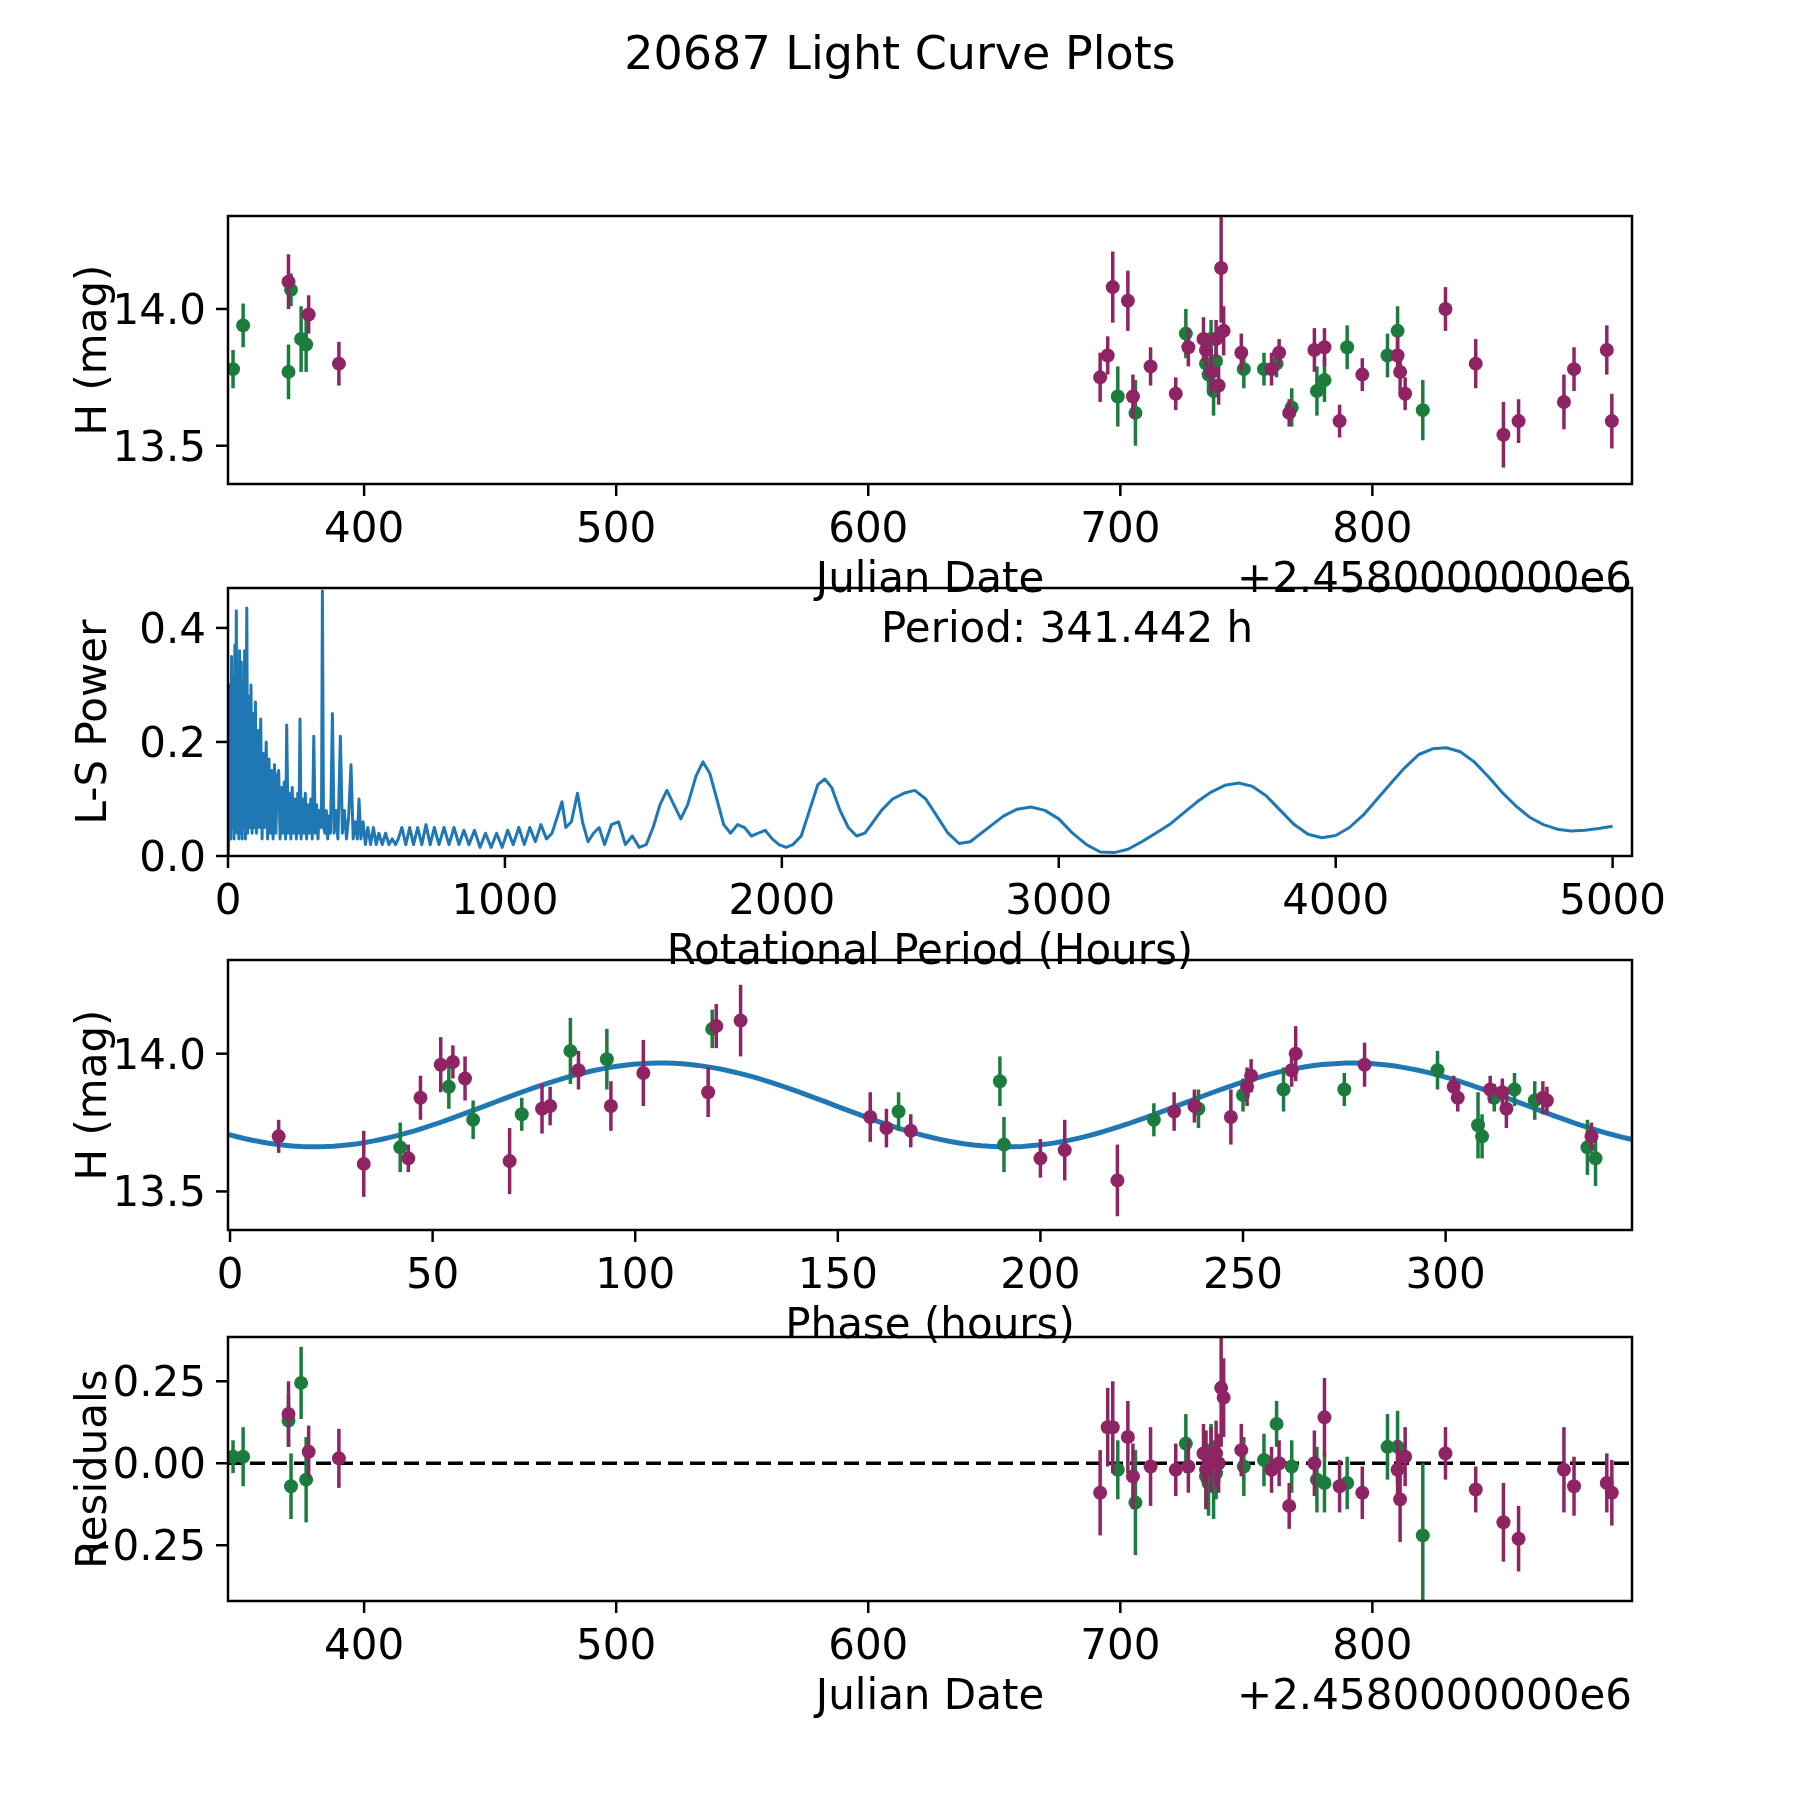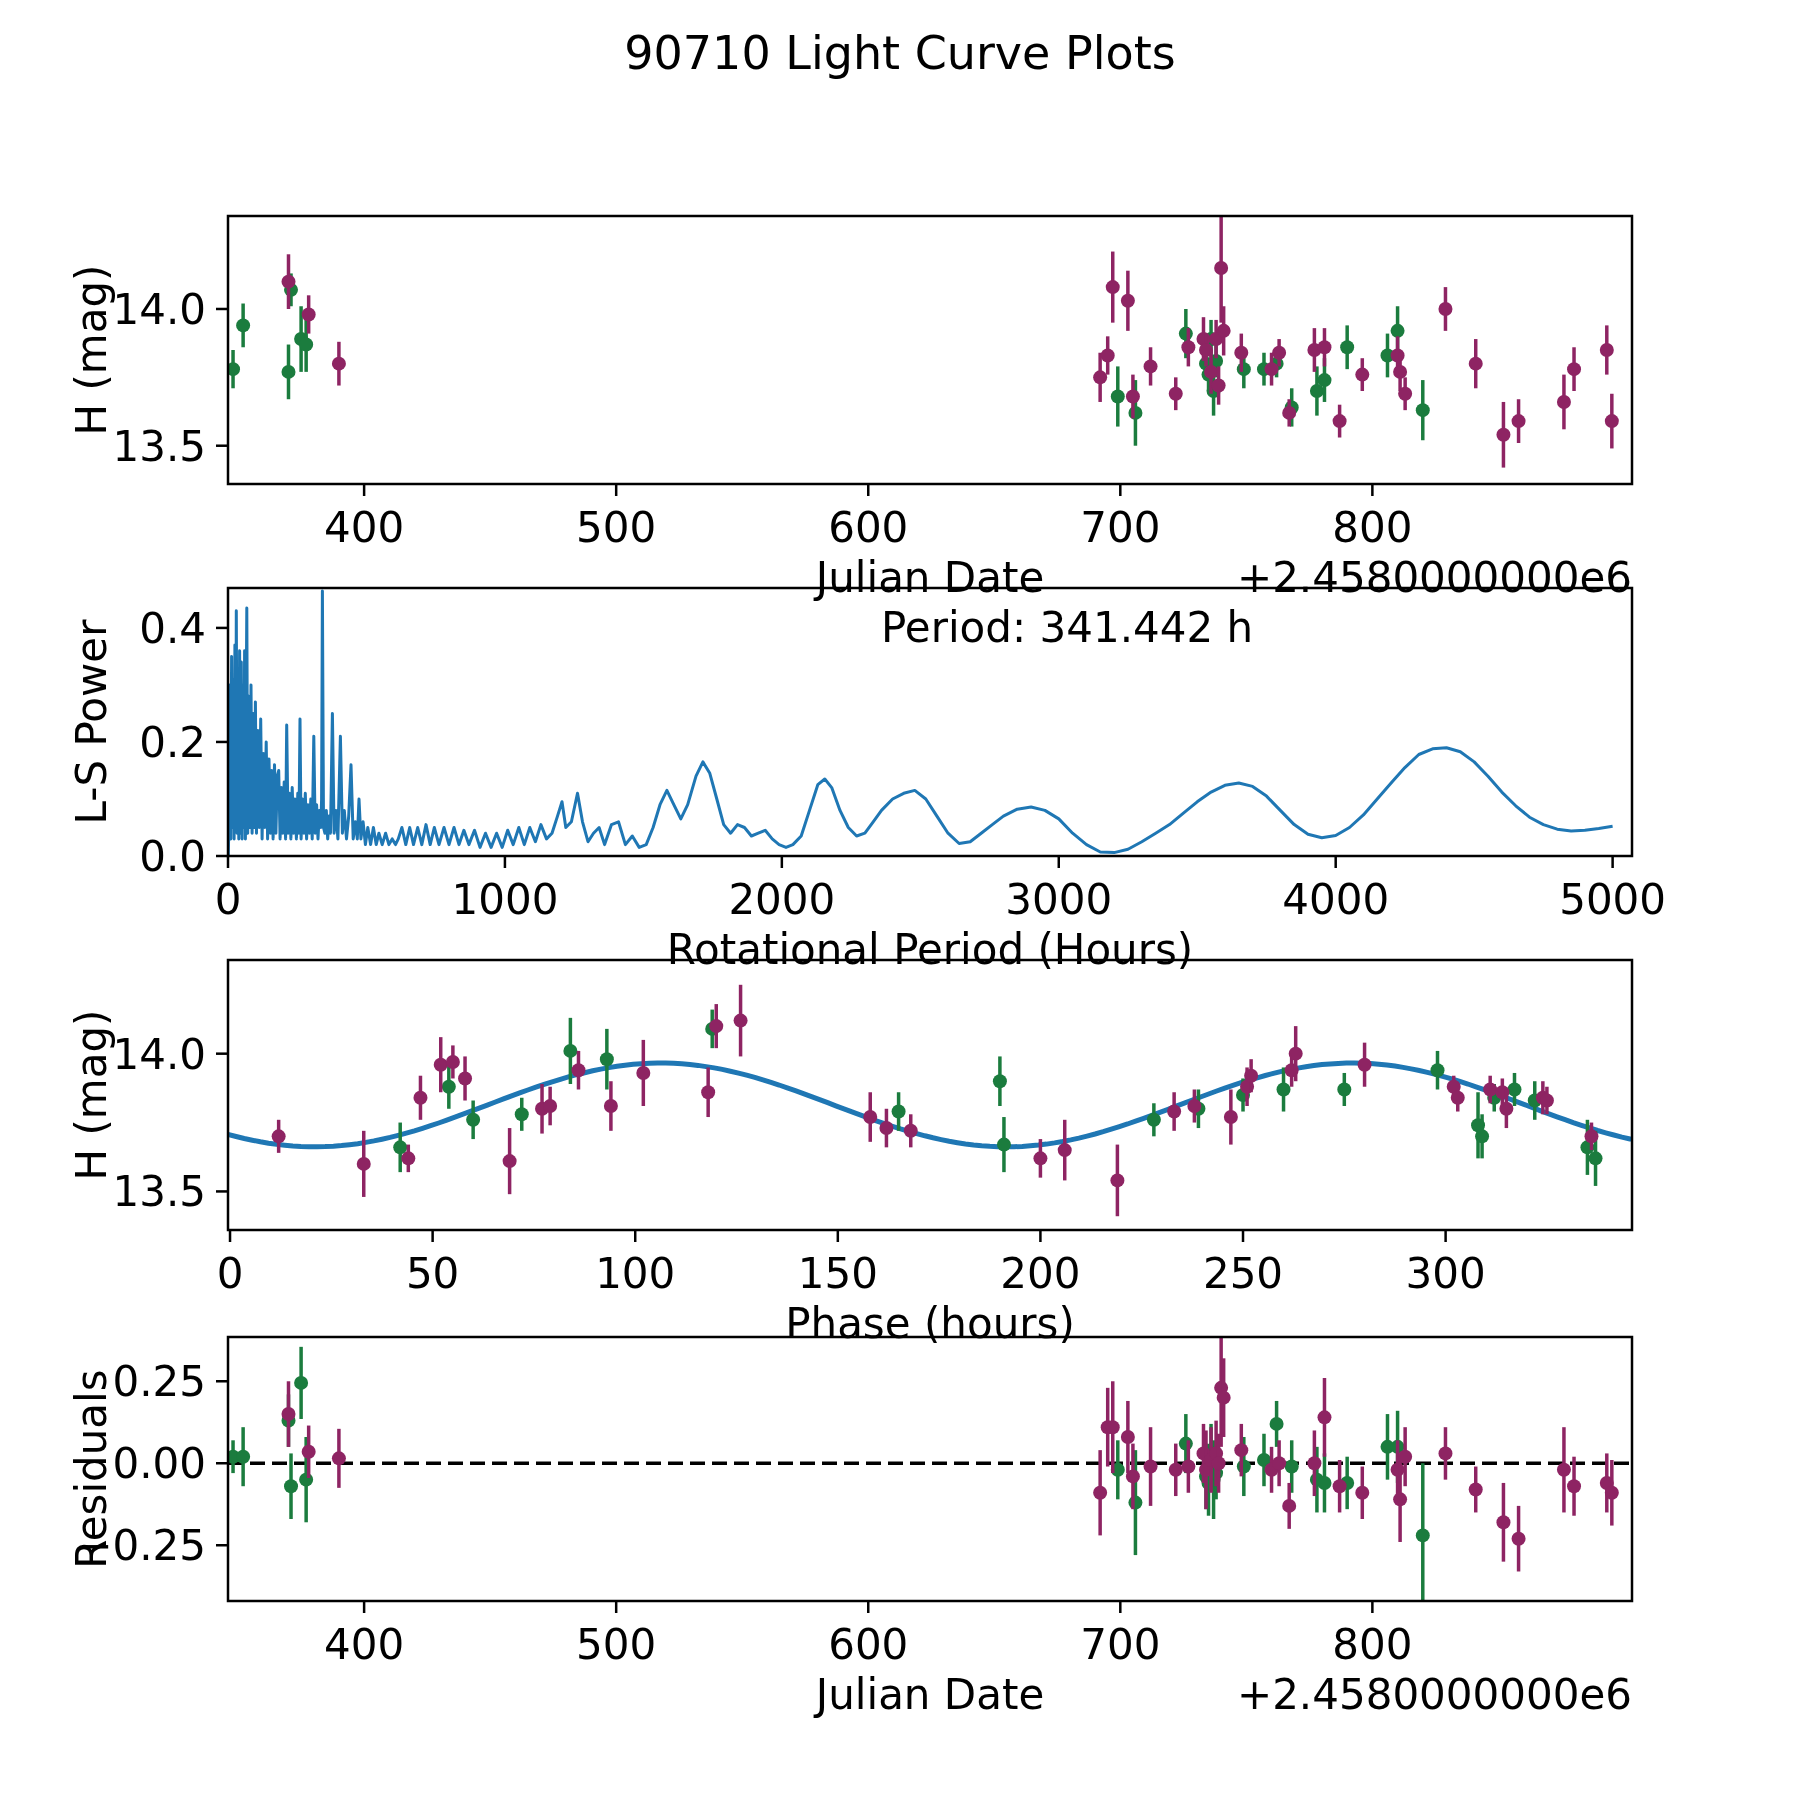--- a/index.html
+++ b/index.html
@@ -15,21 +15,21 @@
     text-align:center;
     font-size:46px;color:#000000;
   }
   svg{position:absolute;top:0;left:0;}
   text{font-family:"DejaVu Sans", sans-serif;}
 </style>
 </head>
 <body>
 
 <div class="fig">
-  <div class="title">90710 Light Curve Plots</div>
+  <div class="title">20687 Light Curve Plots</div>
   <svg id="fig" width="1800" height="1800" viewBox="0 0 1800 1800" xmlns="http://www.w3.org/2000/svg">
       <g>
         <defs>
           <clipPath id="clip-0">
             <rect x="228" y="216" width="1404" height="268"></rect>
           </clipPath>
         </defs>
         <g clip-path="url(#clip-0)">
           <g>
             <line x1="233.04129263913825" x2="233.04129263913825" y1="388.28571428571445" y2="350" stroke="#1b7c3e" stroke-width="3.5"></line>

